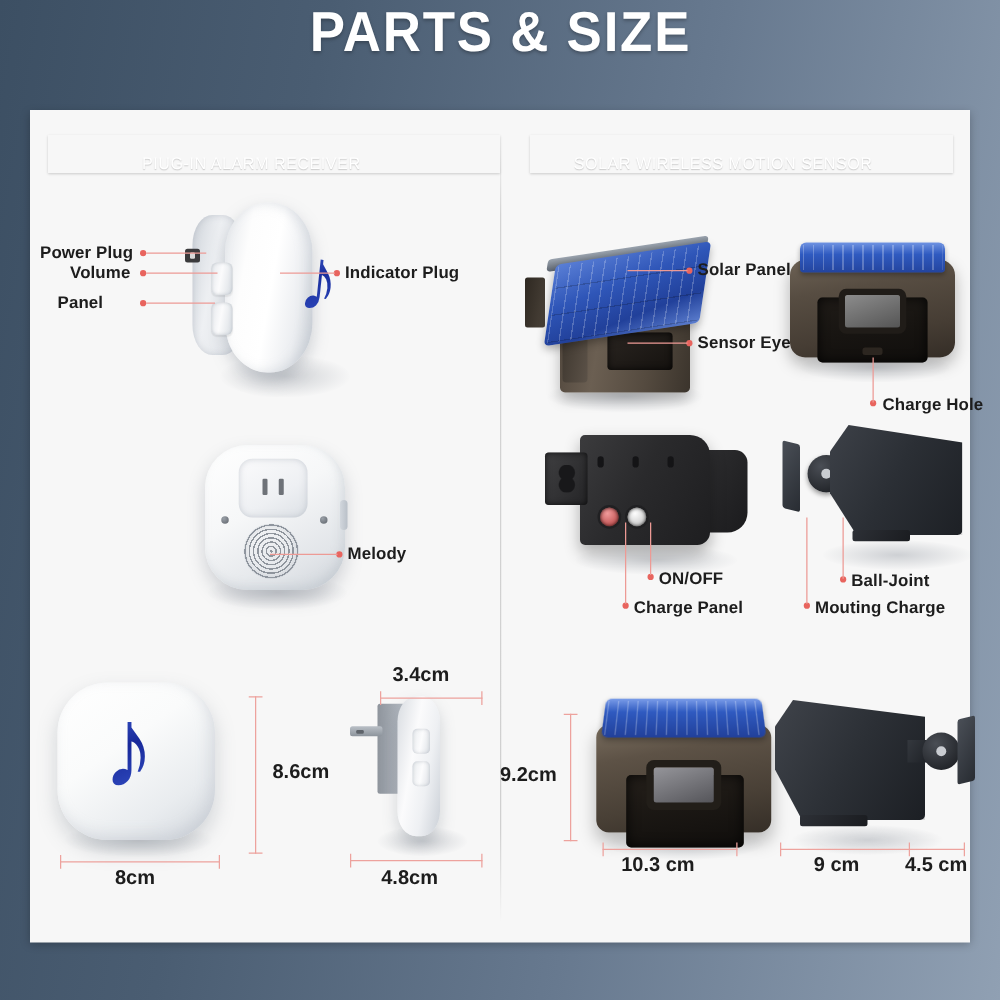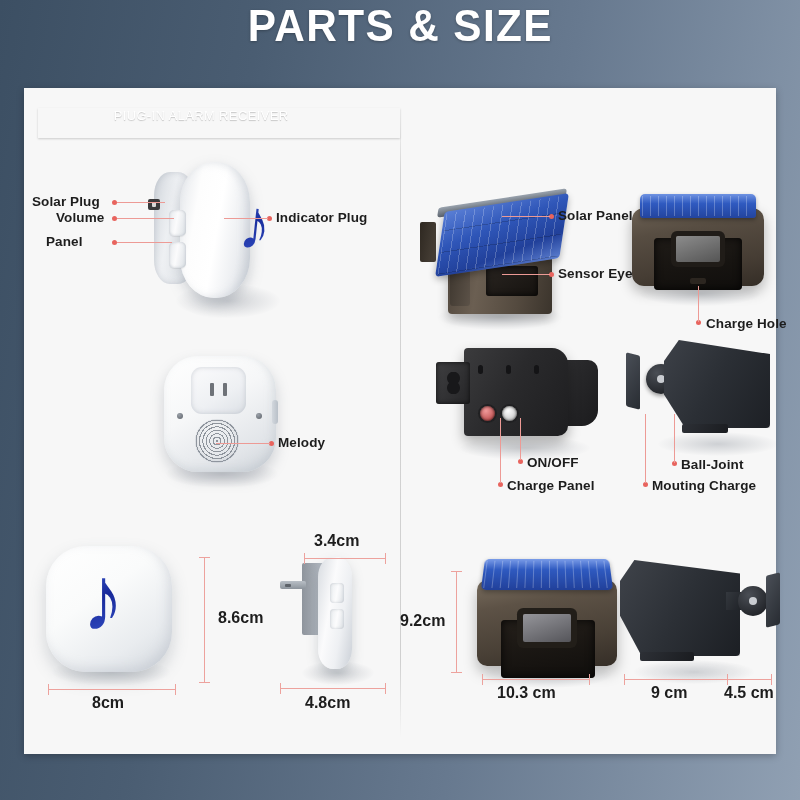--- a/index.html
+++ b/index.html
@@ -30,21 +30,21 @@
   #panel-divider {
     position: absolute; left: 376px; top: 22px; width: 1px; height: 628px;
     background: linear-gradient(180deg, rgba(200,200,200,0) 0%, #d4d4d4 10%, #d0d0d0 88%, rgba(200,200,200,0) 100%);
   }
 
   
   .banner {
     position: absolute; height: 30px;
     background: linear-gradient(95deg, #44586d 0%, #5e7governor 0%, #5a6e84 35%, #8fa0b3 100%);
     background: linear-gradient(95deg, #41soap 0%, #415a70 0%, #5f7389 40%, #93a3b6 100%);
-    display: flex; align-items: flex-start;
+    display: flex; align-items: flex-end;
     box-shadow: 0 1px 2px rgba(0,0,0,0.18);
   }
   .banner-text {
     color: #ffffff; font-size: 13.5px; font-weight: normal;
     letter-spacing: 0.4px; transform: scaleX(0.96);
     white-space: nowrap; text-shadow: 0 1px 1px rgba(0,0,0,0.2);
   }
   #banner-left  { left: 14px;  top: 20px; width: 362px; }
   #banner-left  .banner-text { margin-left: 72px; }
   #banner-right { left: 400px; top: 20px; width: 338px; }
@@ -397,33 +397,36 @@
   <div id="page-title">PARTS &amp; SIZE</div>
 </div>
 
 <div id="card">
 
   <div id="panel-divider"></div>
 
   <div class="banner" id="banner-left">
     <span class="banner-text">PIUG-IN ALARM RECEIVER</span>
   </div>
+  <div class="banner" id="banner-right">
+    <span class="banner-text">SOLAR WIRELESS MOTION SENSOR</span>
+  </div>
 
   <div class="art" style="left:118px; top:68px; width:180px; height:170px;">
     <div class="shadow-ell" style="left:34px; top:128px; width:104px; height:34px;"></div>
     <div class="db-side"></div>
     <div class="db-prong-blk"></div>
     <div class="db-body">
       <span class="db-note">♪</span>
     </div>
     <div class="db-btn" id="db-btn1"></div>
     <div class="db-btn" id="db-btn2"></div>
   </div>
 
-  <div class="lbl" style="left:8px; top:106px;">Solar Plug</div>
+  <div class="lbl" style="left:8px; top:106px;">Power Plug</div>
   <span class="dot" style="left:88px; top:112px;"></span>
   <div class="lead" style="left:93px; top:114px; width:48px;"></div>
 
   <div class="lbl" style="left:32px; top:122px;">Volume</div>
   <span class="dot" style="left:88px; top:128px;"></span>
   <div class="lead" style="left:93px; top:130px; width:57px;"></div>
 
   <div class="lbl" style="left:22px; top:146px;">Panel</div>
   <span class="dot" style="left:88px; top:152px;"></span>
   <div class="lead" style="left:93px; top:154px; width:55px;"></div>

